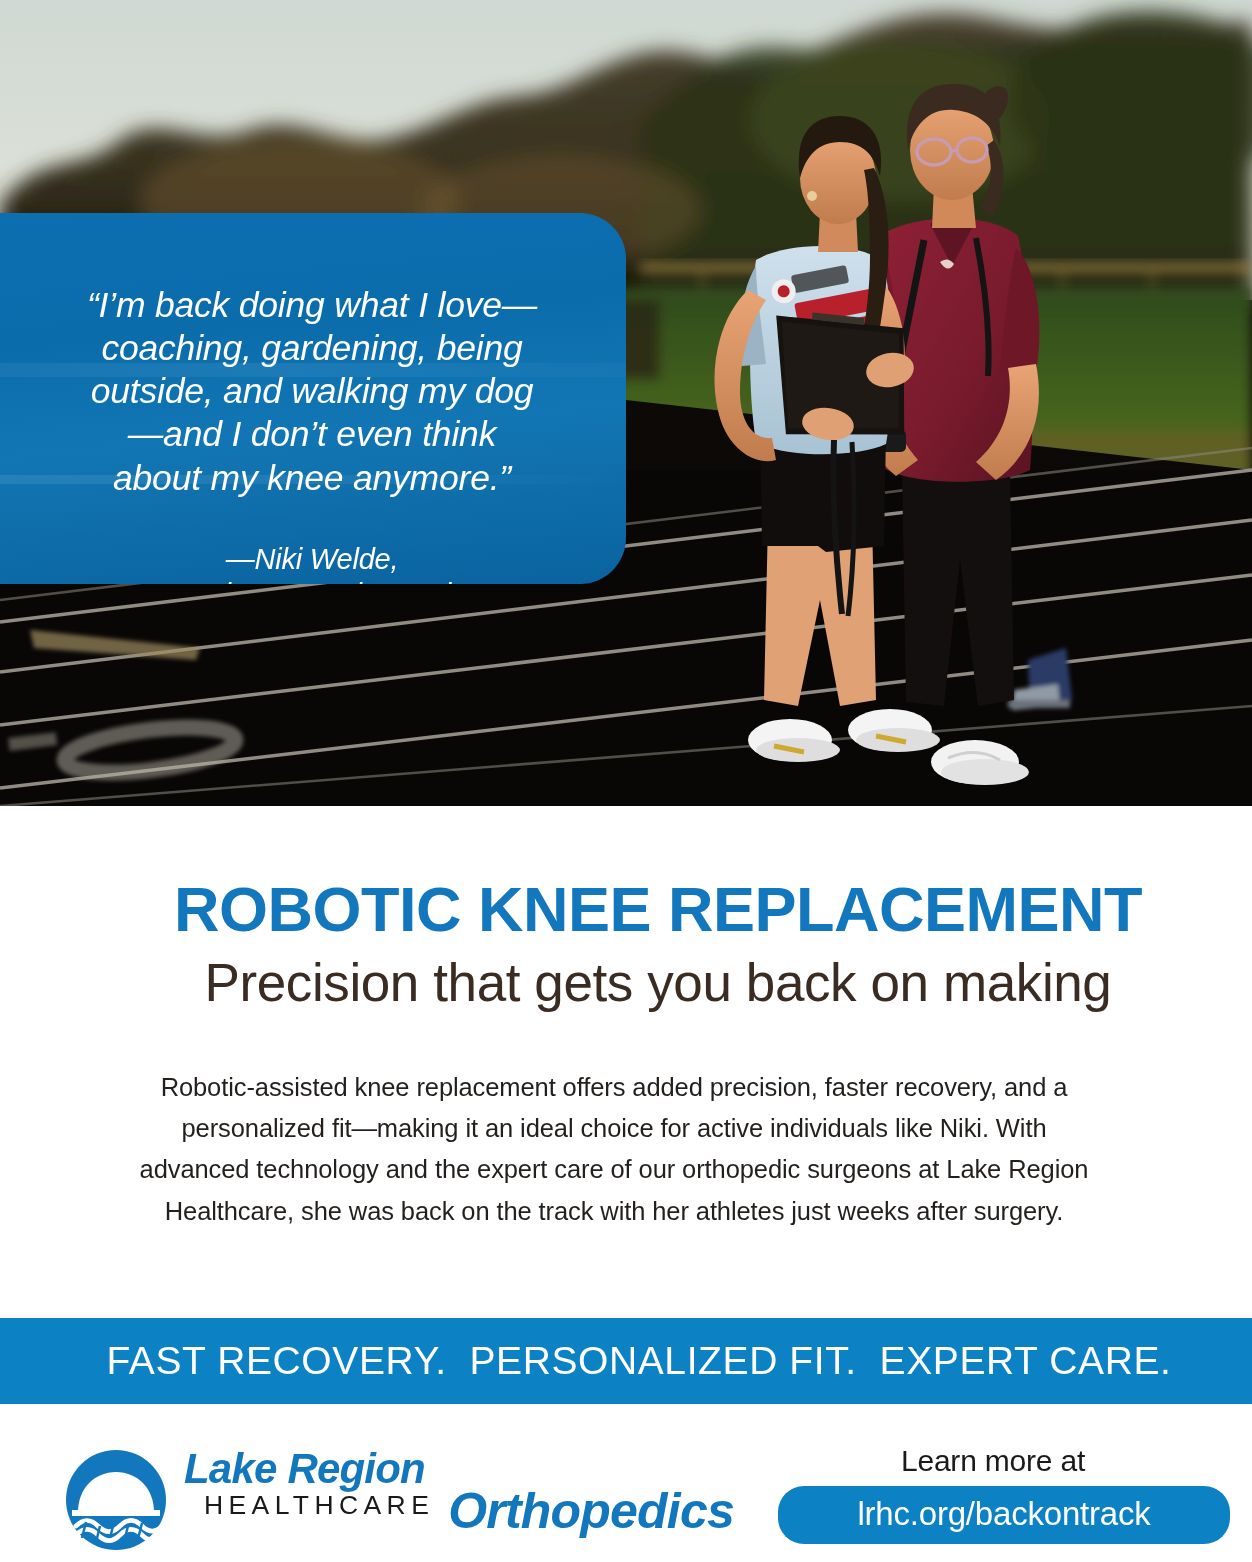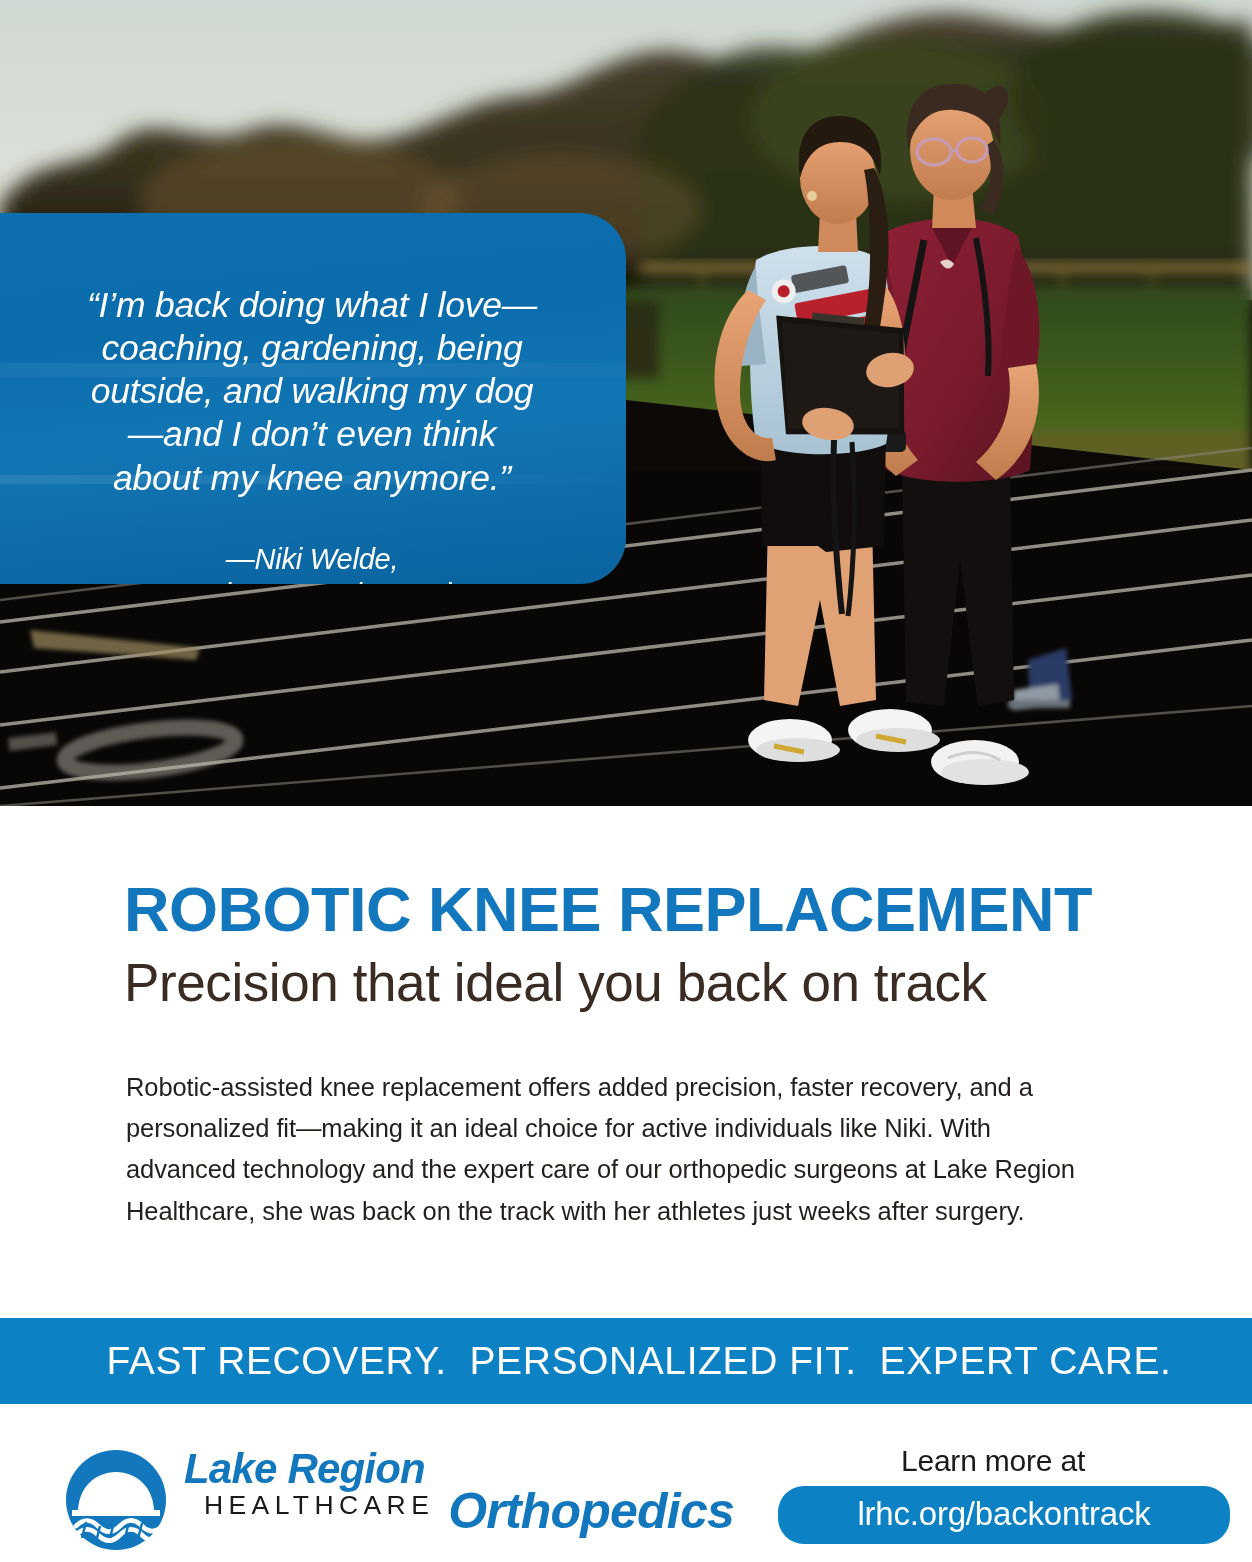--- a/index.html
+++ b/index.html
@@ -46,21 +46,21 @@
     margin-top:31px;
   }
   .quote-attrib{
     position:relative;z-index:2;
     margin-top:42px;color:#ffffff;font-style:italic;
     font-size:29px;line-height:1.22;text-align:center;letter-spacing:-0.2px;
     white-space:pre-line;
   }
 
   
-  .content{position:absolute;left:0;top:806px;width:1252px;}
+  .content{position:absolute;left:0;top:806px;width:1252px;text-align:center;}
 
   .headline{
     margin:72px 0 0 0;padding:0 60px 0 124px;
     color:#1277bd;font-weight:bold;font-size:63px;line-height:1.0;
     letter-spacing:-0.5px;
     transform:scaleX(1.0);transform-origin:left center;
     font-family:"Liberation Sans Narrow","Liberation Sans", sans-serif;
     white-space:nowrap;
   }
   .subhead{
@@ -347,21 +347,21 @@
 outside, and walking my dog
 —and I don’t even think
 about my knee anymore.”</div>
     <div class="quote-attrib">—Niki Welde,
 Teacher &amp; Track Coach</div>
   </div>
 </div>
 
 <div class="content">
   <h1 class="headline">ROBOTIC KNEE REPLACEMENT</h1>
-  <h2 class="subhead">Precision that ideal you back on track</h2>
+  <h2 class="subhead">Precision that gets you back on making</h2>
   <p class="bodycopy">Robotic-assisted knee replacement offers added precision, faster recovery, and a personalized fit—making it an ideal choice for active individuals like Niki. With advanced technology and the expert care of our orthopedic surgeons at Lake Region Healthcare, she was back on the track with her athletes just weeks after surgery.</p>
 </div>
 
 <div class="tagbar">
   <div class="tagbar-text">FAST RECOVERY.  PERSONALIZED FIT.  EXPERT CARE.</div>
 </div>
 
 <div class="footer">
 
   <div class="logo-group">

